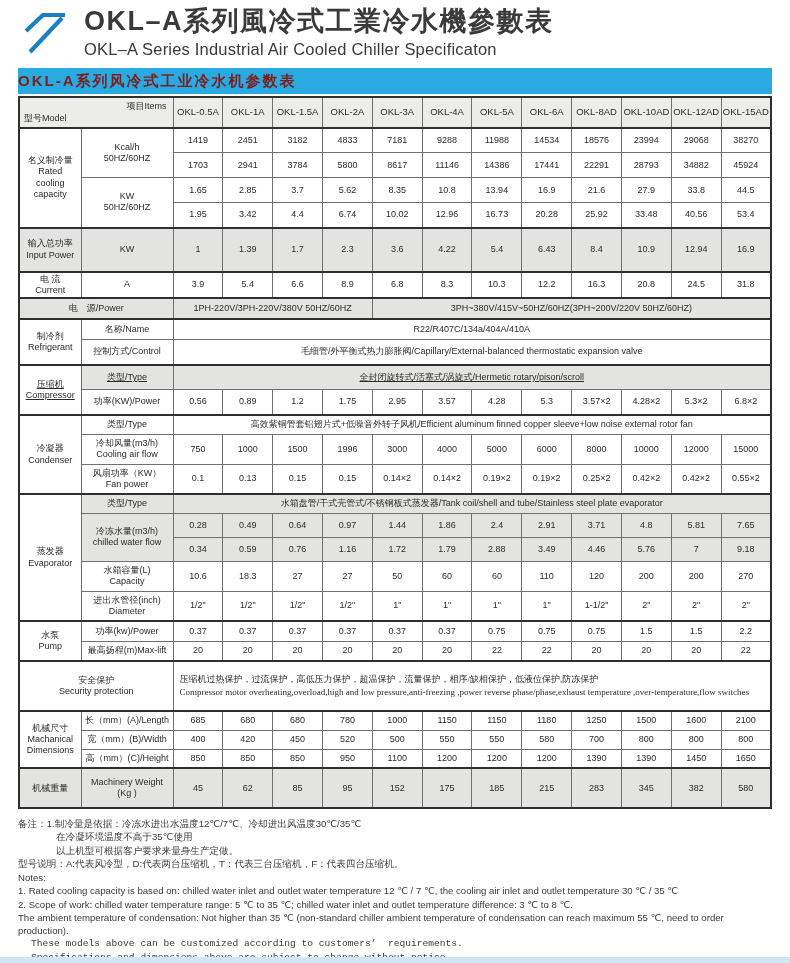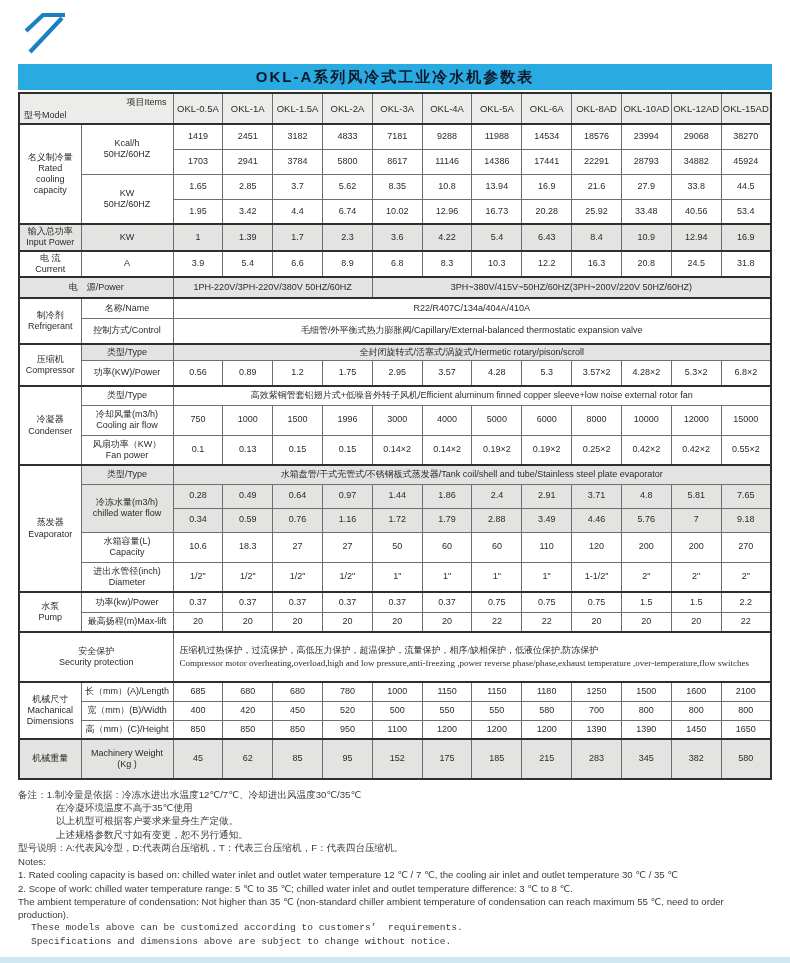--- a/index.html
+++ b/index.html
@@ -7,21 +7,21 @@
     width:790px;height:963px;background:#ffffff;position:relative;overflow:hidden;
     font-family:"Liberation Sans","DejaVu Sans",sans-serif;color:#2b2b2b;
   }
   .page{padding:0 18px;}
   
   .masthead{display:flex;align-items:flex-start;gap:16px;padding-top:7px;margin-bottom:9px;}
   .logo{width:50px;height:46px;flex:0 0 auto;margin-top:2px;}
   .title-zh{font-size:27px;font-weight:600;color:#3a3a3a;letter-spacing:1.5px;line-height:1.1;}
   .title-en{font-size:16.5px;font-weight:500;color:#3a3a3a;margin-top:3px;letter-spacing:.2px;}
   
-  .banner{height:26px;line-height:26px;background:var(--blue);color:#0f172a;text-align:center;
+  .banner{height:26px;line-height:26px;background:var(--blue);color:#7f1d1d;text-align:left;
     font-size:15px;font-weight:600;letter-spacing:2px;margin-bottom:2px;}
   
   table.spec{width:754px;border-collapse:collapse;table-layout:fixed;
     border:2px solid #2f2f2f;font-size:9px;color:#2b2b2b;}
   table.spec td{border:1px solid #6f6f6f;text-align:center;vertical-align:middle;
     padding:1px 1px;line-height:1.25;white-space:pre-line;word-wrap:break-word;}
   tr.model-row td{background:var(--hdr);font-size:9.5px;height:27px;border-bottom:2px solid #2f2f2f;}
   td.corner{position:relative;
     background-image:linear-gradient(to bottom right,transparent 49.3%,#8d8d8d 49.3%,#8d8d8d 50.7%,transparent 50.7%);}
   td.corner .cm{position:absolute;left:4px;bottom:2px;font-size:9px;}
@@ -44,20 +44,24 @@
 
 <div class="page">
 
   <div class="masthead">
     <div class="logo">
       <svg id="logo-svg" width="50" height="46" viewBox="0 0 50 46">
         <path d="M8 22 L25 6 L47 6" fill="none" stroke-width="4.2" stroke-linecap="butt" stroke-linejoin="miter" stroke="#1a80c4"></path>
         <path d="M44 9 L12 43" fill="none" stroke-width="4.2" stroke-linecap="butt" stroke="#1a80c4"></path>
       </svg>
     </div>
+    <div>
+      <div class="title-zh">OKL–A系列風冷式工業冷水機參數表</div>
+      <div class="title-en">OKL–A Series Industrial Air Cooled Chiller Specificaton</div>
+    </div>
   </div>
 
   <div class="banner">OKL-A系列风冷式工业冷水机参数表</div>
 
   <table class="spec">
     <colgroup>
       <col style="width:62px">
         <col style="width:92px">
       <col>
         <col>
@@ -145,21 +149,21 @@
           <td class="v">6.74</td>
           <td class="v">10.02</td>
           <td class="v">12.96</td>
           <td class="v">16.73</td>
           <td class="v">20.28</td>
           <td class="v">25.92</td>
           <td class="v">33.48</td>
           <td class="v">40.56</td>
           <td class="v">53.4</td>
         </tr>
-        <tr class="gb" style="height: 26px; padding-left: 31px;">
+        <tr class="gb" style="height: 44px; padding-left: 31px;">
           <td class="lbl sh">输入总功率
 Input Power</td>
           <td class="item sh">KW</td>
           <td class="v sh">1</td>
           <td class="v sh">1.39</td>
           <td class="v sh">1.7</td>
           <td class="v sh">2.3</td>
           <td class="v sh">3.6</td>
           <td class="v sh">4.22</td>
           <td class="v sh">5.4</td>
@@ -194,21 +198,21 @@
         <tr class="gb" style="height: 20px;">
           <td rowspan="2" class="lbl">制冷剂
 Refrigerant</td>
           <td class="item">名称/Name</td>
           <td colspan="12">R22/R407C/134a/404A/410A</td>
         </tr>
         <tr style="height: 26px;">
           <td class="item">控制方式/Control</td>
           <td colspan="12">毛细管/外平衡式热力膨胀阀/Capillary/External-balanced thermostatic expansion valve</td>
         </tr>
-        <tr class="gb" style="height: 16px;">
+        <tr class="gb" style="height: 24px; text-decoration: underline;">
           <td rowspan="2" class="lbl">压缩机
 Compressor</td>
           <td class="item sh">类型/Type</td>
           <td colspan="12" class="sh">全封闭旋转式/活塞式/涡旋式/Hermetic rotary/pison/scroll</td>
         </tr>
         <tr style="height: 26px;">
           <td class="item">功率(KW)/Power</td>
           <td class="v">0.56</td>
           <td class="v">0.89</td>
           <td class="v">1.2</td>
@@ -432,21 +436,20 @@
           <td class="v sh">580</td>
         </tr>
       </tbody>
   </table>
 
   <div class="notes">
     <div id="notes-cn" class="notes-cn">
         <div class="nl">备注：1.制冷量是依据：冷冻水进出水温度12℃/7℃、冷却进出风温度30℃/35℃</div>
         <div class="nl ind-cn">在冷凝环境温度不高于35℃使用</div>
         <div class="nl ind-cn">以上机型可根据客户要求来量身生产定做。</div>
-        <div class="nl ind-cn">上述规格参数尺寸如有变更，恕不另行通知。</div>
         <div class="nl">型号说明：A:代表风冷型，D:代表两台压缩机，T：代表三台压缩机，F：代表四台压缩机。</div>
       </div>
     <div id="notes-en" class="notes-en">
         <div class="nl">Notes:</div>
         <div class="nl">1. Rated cooling capacity is based on: chilled water inlet and outlet water temperature 12 ℃ / 7 ℃, the cooling air inlet and outlet temperature 30 ℃ / 35 ℃</div>
         <div class="nl">2. Scope of work: chilled water temperature range: 5 ℃ to 35 ℃; chilled water inlet and outlet temperature difference: 3 ℃ to 8 ℃.</div>
         <div class="nl">The ambient temperature of condensation: Not higher than 35 ℃ (non-standard chiller ambient temperature of condensation can reach maximum 55 ℃, need to order production).</div>
         <div class="nl ind-en">These models above can be customized according to customers’  requirements.</div>
         <div class="nl ind-en">Specifications and dimensions above are subject to change without notice.</div>
       </div>

